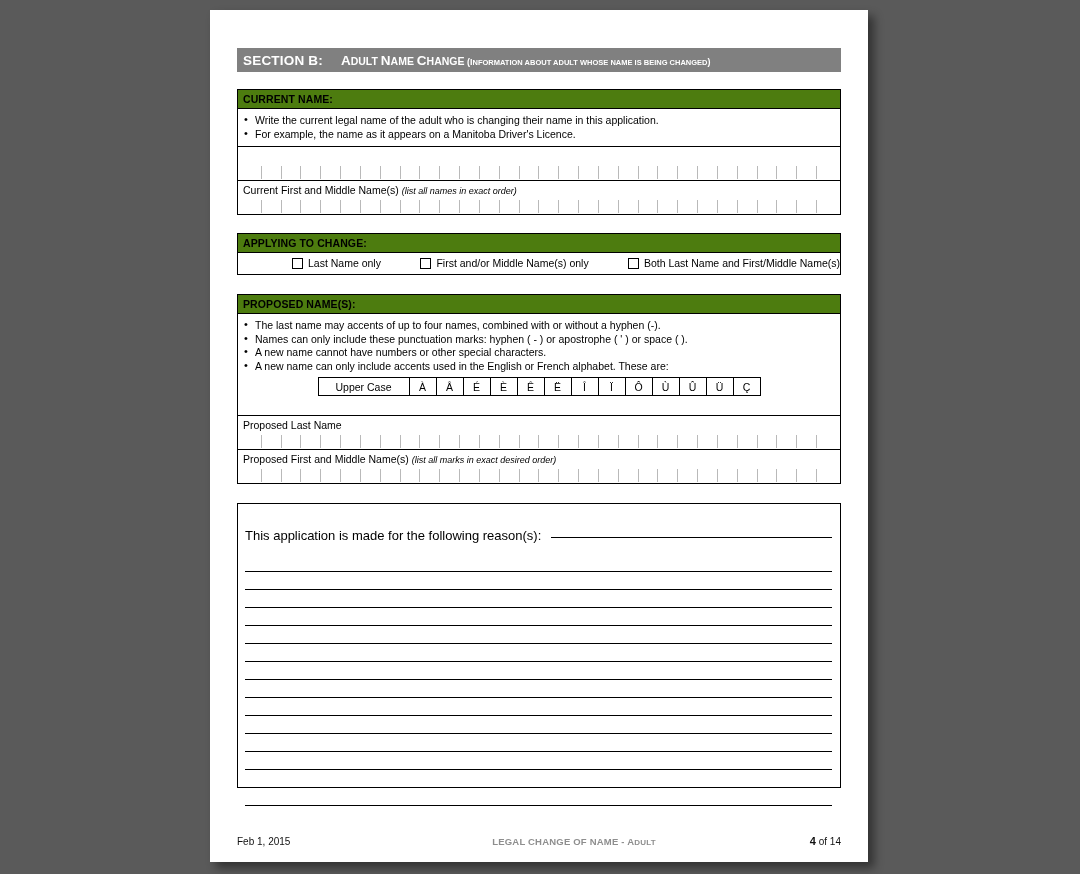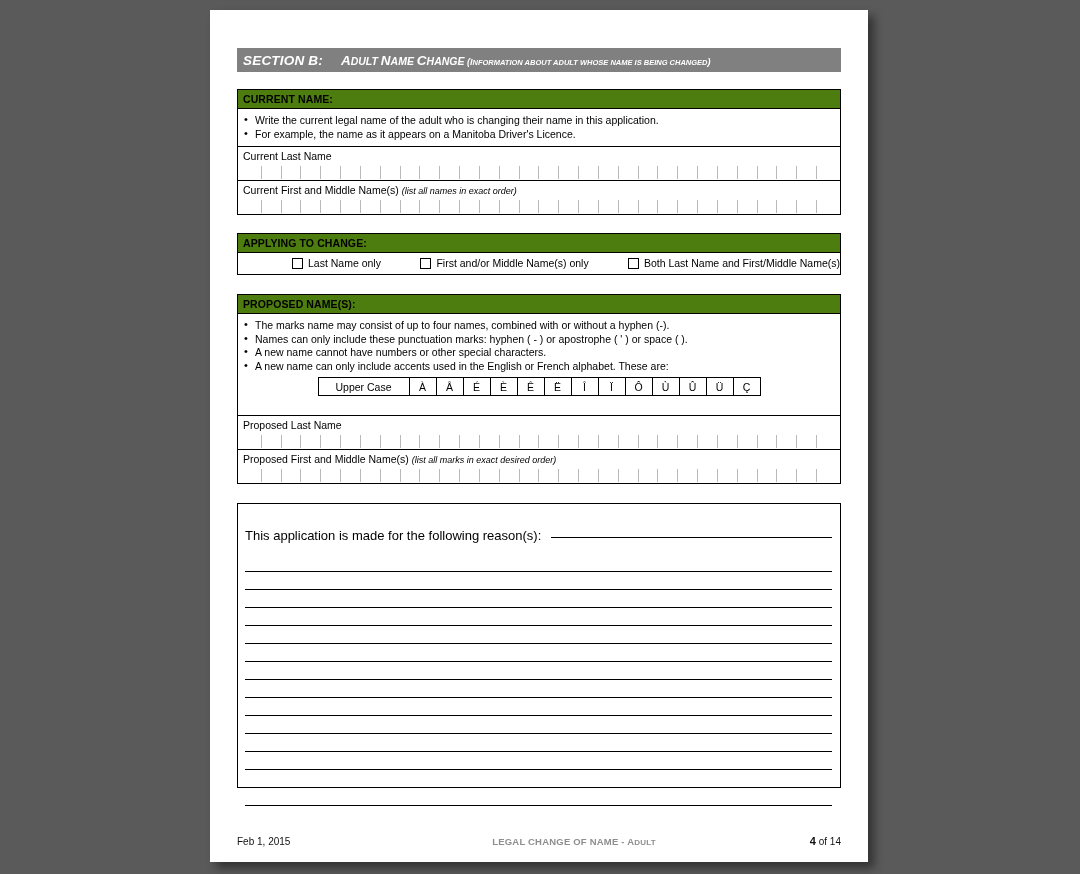--- a/index.html
+++ b/index.html
@@ -38,21 +38,20 @@
 
   
   .section-bar {
     background: #808080;
     color: #ffffff;
     height: 24px;
     line-height: 24px;
     padding: 0 0 0 6px;
     white-space: nowrap;
     overflow: hidden;
-    font-style: italic;
   }
   .sb-strong {
     font-size: 13.5px;
     font-weight: bold;
     letter-spacing: 0.2px;
   }
   .sb-smallcaps {
     font-size: 13.5px;
     font-weight: bold;
   }
@@ -267,21 +266,20 @@
       <div class="block" style="margin-top:17px;">
         <div class="block-head">CURRENT NAME:</div>
         <div class="block-body" style="padding-bottom:5px;">
           <ul class="bullets">
             <li>Write the current legal name of the adult who is changing their name in this application.</li>
             <li>For example, the name as it appears on a Manitoba Driver's Licence.</li>
           </ul>
         </div>
 
         <div class="field">
-          <div class="field-label">Current Last Name</div>
           <div class="comb">
               <span></span>
               <span></span>
               <span></span>
               <span></span>
               <span></span>
               <span></span>
               <span></span>
               <span></span>
               <span></span>
@@ -362,21 +360,21 @@
             <span class="cbox"></span>
             <span>Both Last Name and First/Middle Name(s)</span>
           </div>
         </div>
       </div>
 
       <div class="block" style="margin-top:19px;">
         <div class="block-head">PROPOSED NAME(S):</div>
         <div class="block-body" style="padding-bottom:0;">
           <ul class="bullets">
-            <li>The marks name may consist of up to four names, combined with or without a hyphen (-).</li>
+            <li>The last name may accents of up to four names, combined with or without a hyphen (-).</li>
             <li>Names can only include these punctuation marks: hyphen ( - ) or apostrophe ( ' ) or space (  ).</li>
             <li>A new name cannot have numbers or other special characters.</li>
             <li>A new name can only include accents used in the English or French alphabet.  These are:</li>
           </ul>
           <div class="accent-wrap">
             <table class="accent-table">
               <tbody>
                   <tr>
                 <td class="lbl">Upper Case</td>
                 <td class="ch">À</td>

